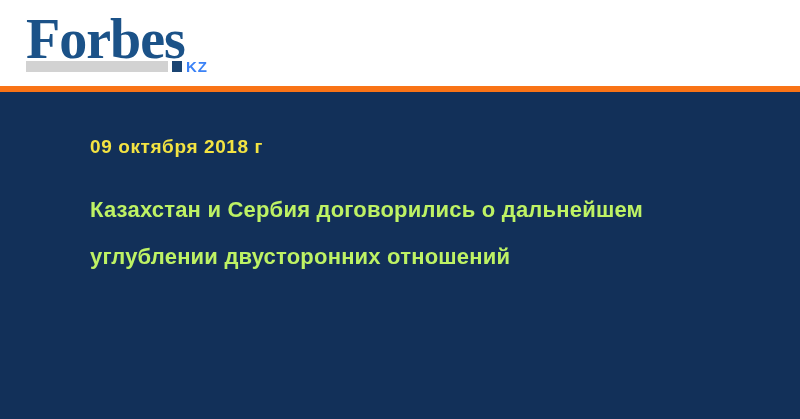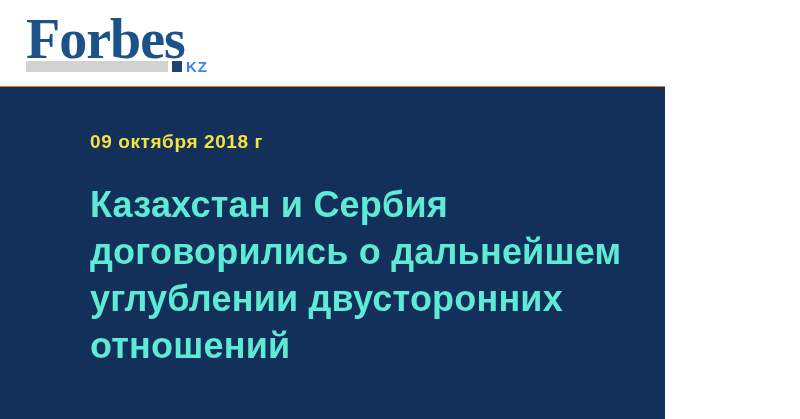--- a/index.html
+++ b/index.html
@@ -85,25 +85,25 @@
     line-height: 15px;
     letter-spacing: 1px;
     color: #3b82f6;
   }
 
   
   .hero {
     position: absolute;
     left: 0;
     top: 86px;
-    width: 665px;
+    width: 800px;
     height: 333px;
     background: #123059;
     box-sizing: border-box;
-    border-top: 1px solid #f97316;
+    border-top: 6px solid #f97316;
   }
 
   .hero-date {
     position: absolute;
     left: 90px;
     top: 44px;
     font-family: "Liberation Sans", sans-serif;
     font-weight: bold;
     font-size: 19px;
     line-height: 22px;
@@ -113,24 +113,24 @@
   }
 
   .hero-title {
     position: absolute;
     left: 90px;
     top: 94px;
     width: 600px;
     margin: 0;
     font-family: "Liberation Sans", sans-serif;
     font-weight: bold;
-    font-size: 36px;
+    font-size: 22px;
     line-height: 47px;
     letter-spacing: 0.2px;
-    color: #5eead4;
+    color: #bef264;
   }
 </style>
 </head>
 <body>
 
 <div id="page">
 
   <header class="site-header">
     <div class="logo">
       <span class="logo-word">Forbes</span>

